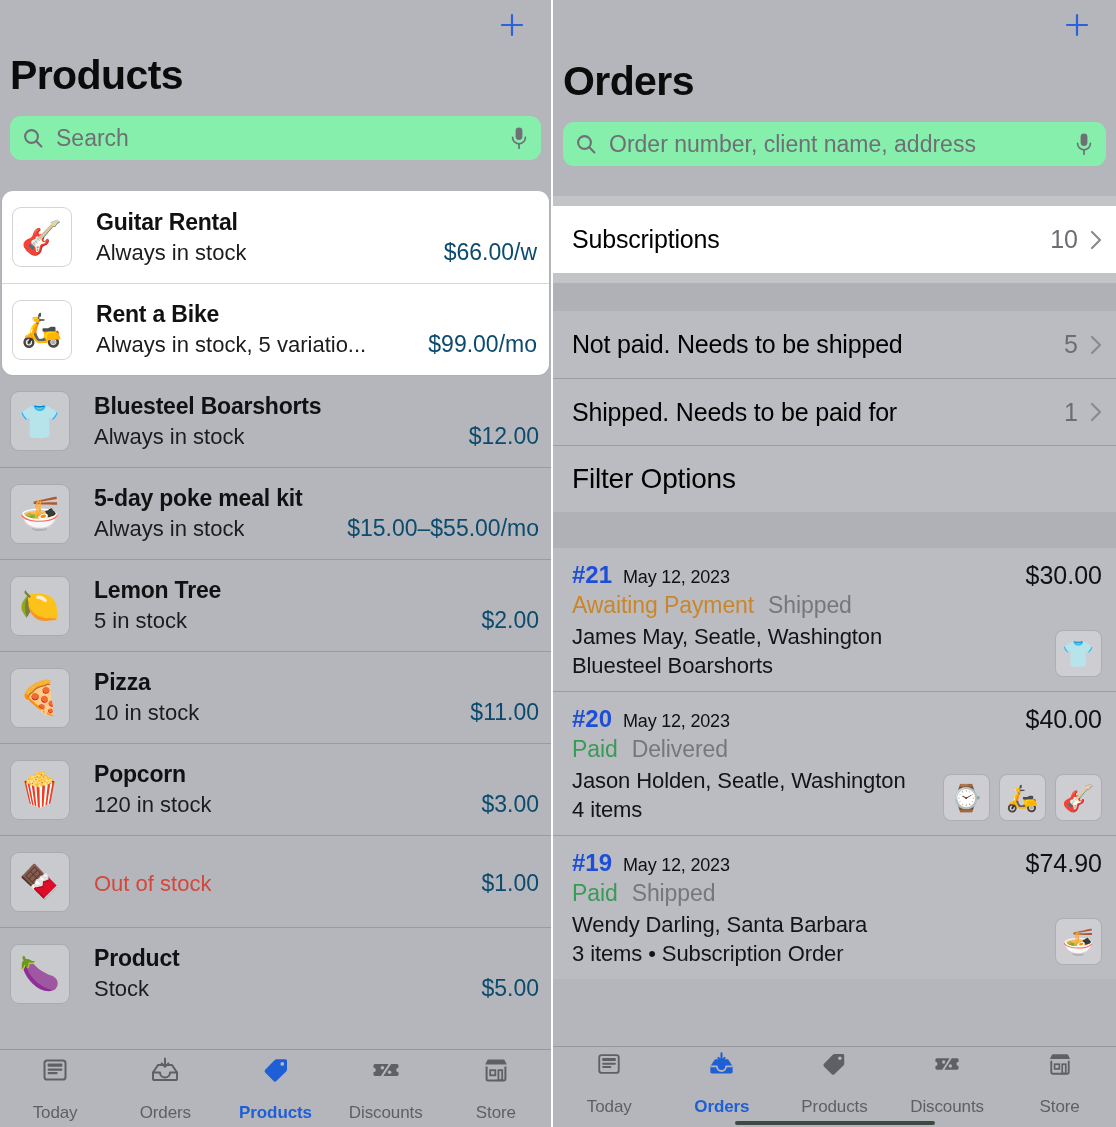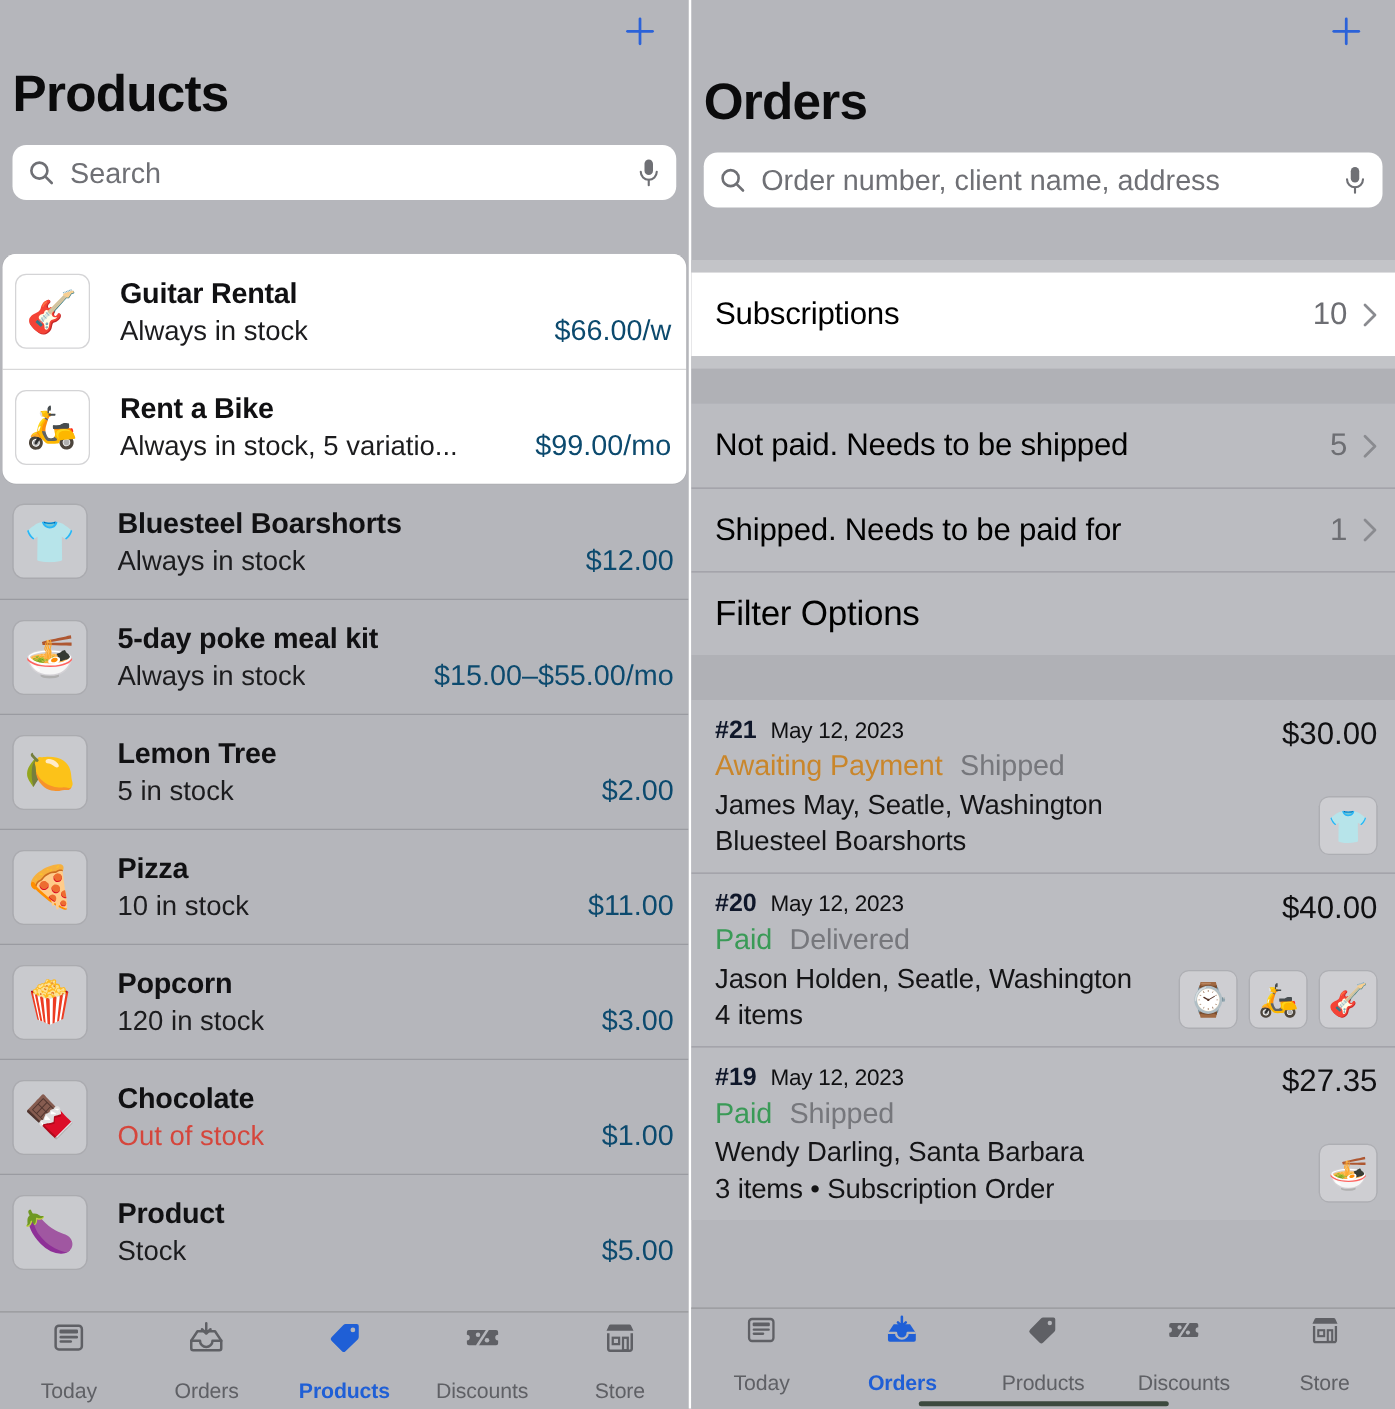--- a/index.html
+++ b/index.html
@@ -28,23 +28,23 @@
 
   .big-title {
     font-size: 41px; font-weight: bold; color: #0b0b0c;
     letter-spacing: -0.6px;
   }
   .pane-left  .big-title { padding: 52px 0 0 10px; }
   .pane-right .big-title { padding: 58px 0 0 10px; }
 
   
   .searchbar {
-    margin: 17px 10px 16px 10px;
+    margin: 17px 10px 4px 10px;
     height: 44px; border-radius: 11px;
-    background: #ffffff;
+    background: #86efac;
     display: flex; align-items: center;
     padding: 0 12px 0 12px;
     cursor: text;
   }
   .search-ico { width: 22px; height: 22px; flex: 0 0 auto; color: #6f7075; }
   .search-ico svg { width: 22px; height: 22px; display: block; }
   .search-ph {
     flex: 1 1 auto; font-size: 23px; color: #6f7075;
     padding-left: 12px; white-space: nowrap; overflow: hidden;
   }
@@ -120,21 +120,21 @@
   .chev { width: 15px; height: 24px; color: #8a8b90; flex: 0 0 auto; }
   .chev svg { width: 15px; height: 24px; display: block; }
   .lrow-link { font-size: 28px; color: #000000; letter-spacing: -0.2px; }
 
   
   .order-list { background: #bbbcc1; }
   .order-row { padding: 13px 14px 12px 19px; display: flex; cursor: pointer; }
   .order-row + .order-row { border-top: 1px solid rgba(60,60,67,0.24); }
   .order-main { flex: 1 1 auto; min-width: 0; }
   .order-head { display: flex; align-items: baseline; }
-  .order-num { font-size: 20px; font-weight: bold; color: #0f172a; }
+  .order-num { font-size: 24px; font-weight: bold; color: #1d4ed8; }
   .order-date { font-size: 18px; color: #101012; padding-left: 11px; letter-spacing: -0.2px; }
   .order-total { font-size: 25px; color: #101012; white-space: nowrap; padding-left: 12px; }
   .order-status { margin-top: 3px; display: flex; gap: 14px; }
   .st { font-size: 23px; letter-spacing: -0.1px; }
   .st-paid { color: #3a9a57; }
   .st-await { color: #c9862b; }
   .st-muted { color: #76777c; }
   .order-client { font-size: 22px; color: #141416; margin-top: 5px; letter-spacing: -0.1px; }
   .order-items { font-size: 22px; color: #141416; margin-top: 3px; letter-spacing: -0.1px; }
   .order-thumbs { display: flex; align-items: flex-end; gap: 9px; padding-left: 10px; padding-bottom: 2px; flex: 0 0 auto; }
@@ -275,21 +275,20 @@
             <div class="prod-name">Popcorn</div>
             <div class="prod-secondline">
               <span class="prod-sub">120 in stock</span>
               <span class="prod-price">$3.00</span>
             </div>
           </div>
         </div>
         <div class="prod-row">
           <div class="thumb">🍫</div>
           <div class="prod-text">
-            <div class="prod-name">Chocolate</div>
             <div class="prod-secondline">
               <span class="prod-sub out">Out of stock</span>
               <span class="prod-price">$1.00</span>
             </div>
           </div>
         </div>
         <div class="prod-row">
           <div class="thumb">🍆</div>
           <div class="prod-text">
             <div class="prod-name">Product</div>
@@ -488,21 +487,21 @@
               <span class="order-date">May 12, 2023</span>
             </div>
             <div class="order-status">
               <span class="st st-paid">Paid</span>
               <span class="st st-muted">Shipped</span>
             </div>
             <div class="order-client">Wendy Darling, Santa Barbara</div>
             <div class="order-items">3 items • Subscription Order</div>
           </div>
           <div class="order-right-col">
-            <span class="order-total">$27.35</span>
+            <span class="order-total">$74.90</span>
             <div class="order-thumbs">
               <div class="othumb">🍜</div>
             </div>
           </div>
         </div>
 
       </div>
     </div>
 
     <div class="tabbar">

